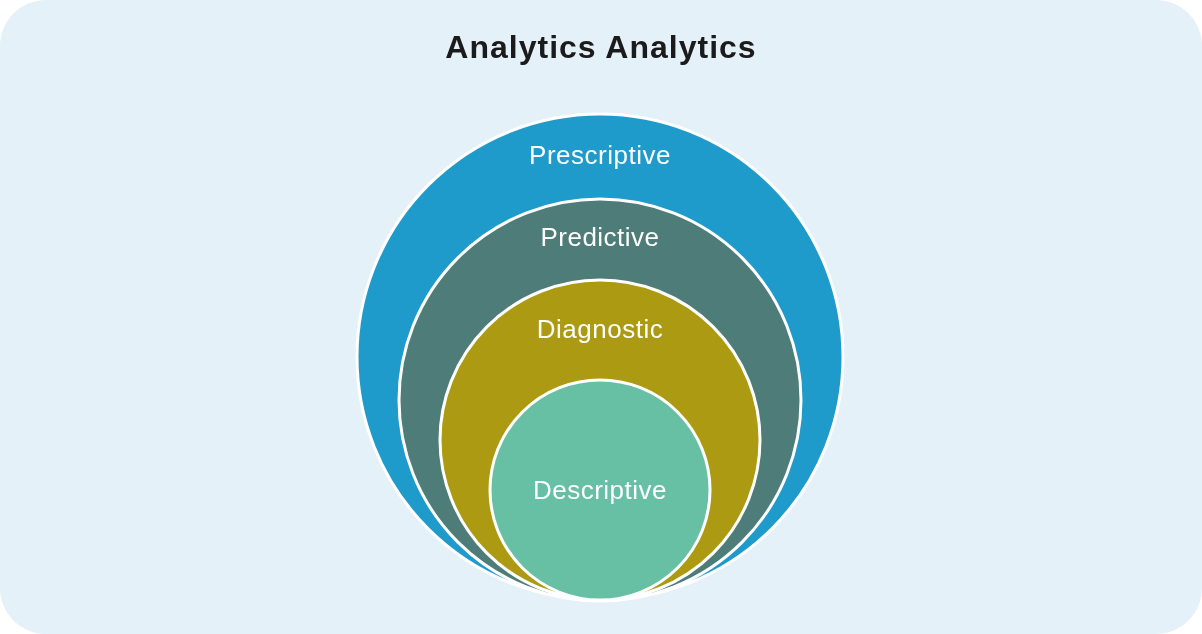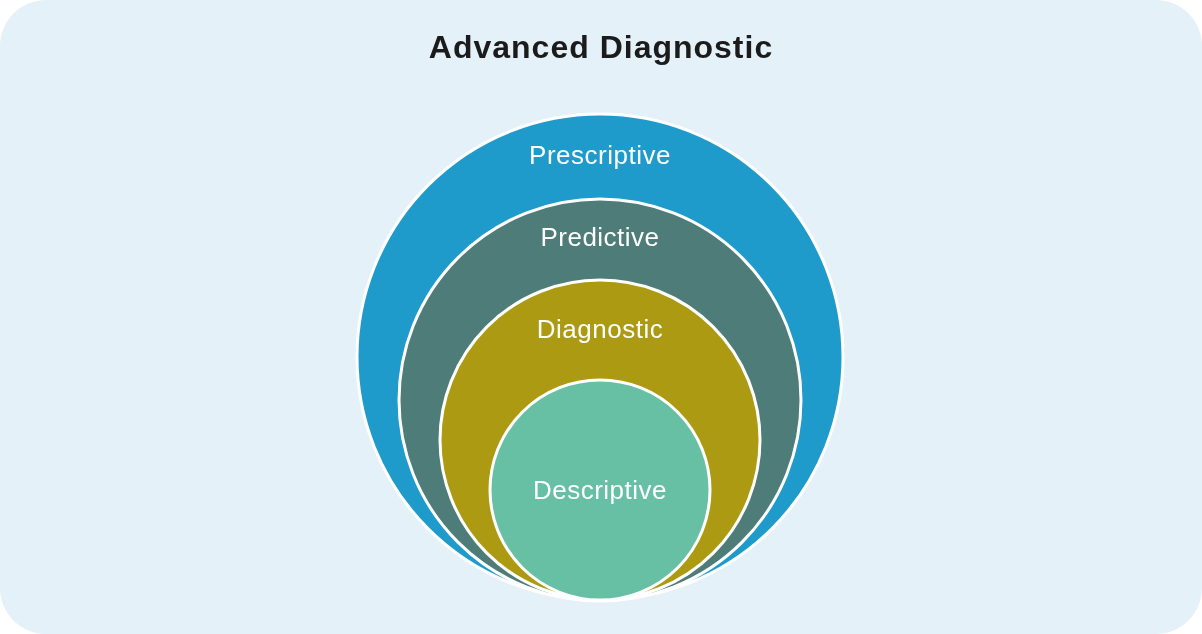--- a/index.html
+++ b/index.html
@@ -48,21 +48,21 @@
     font-weight: 400;
     letter-spacing: 0.5px;
     text-anchor: middle;
   }
 </style>
 </head>
 <body>
 
 <div class="card">
 
-  <h1 class="title">Advanced Diagnostic</h1>
+  <h1 class="title">Analytics Analytics</h1>
 
   <svg class="venn" width="1202" height="634" viewBox="0 0 1202 634">
 
     <circle class="ring" cx="600" cy="357" r="243" fill="#1E9BCB"></circle>
 
     <circle class="ring" cx="600" cy="400" r="201" fill="#4E7C78"></circle>
 
     <circle class="ring" cx="600" cy="440" r="160" fill="#AC9A12"></circle>
 
     <circle class="ring" cx="600" cy="490" r="110" fill="#68C0A4"></circle>

